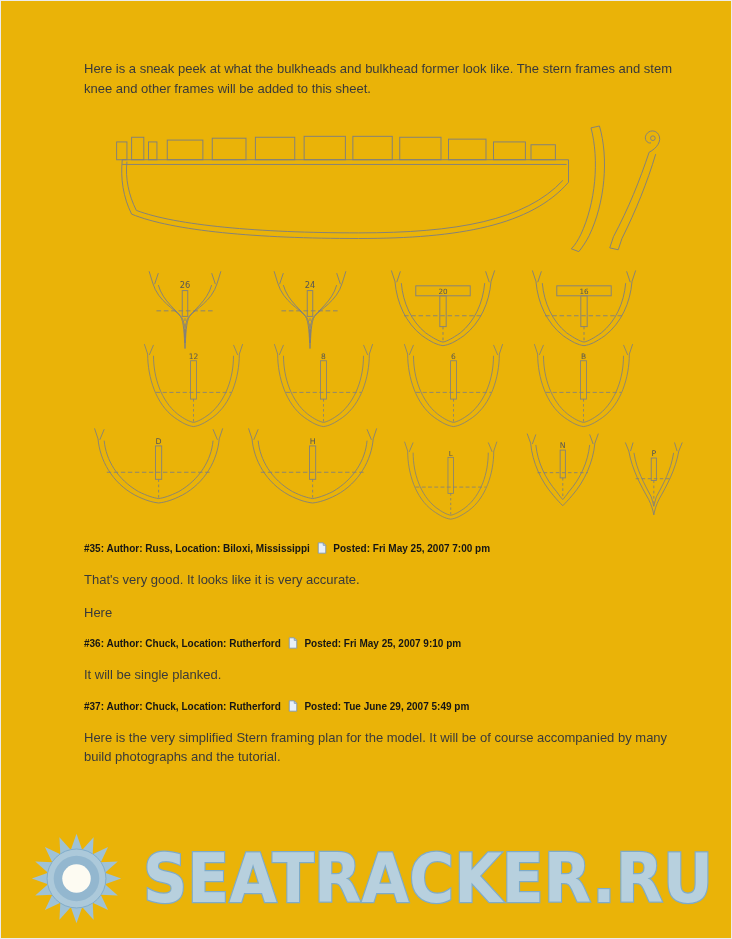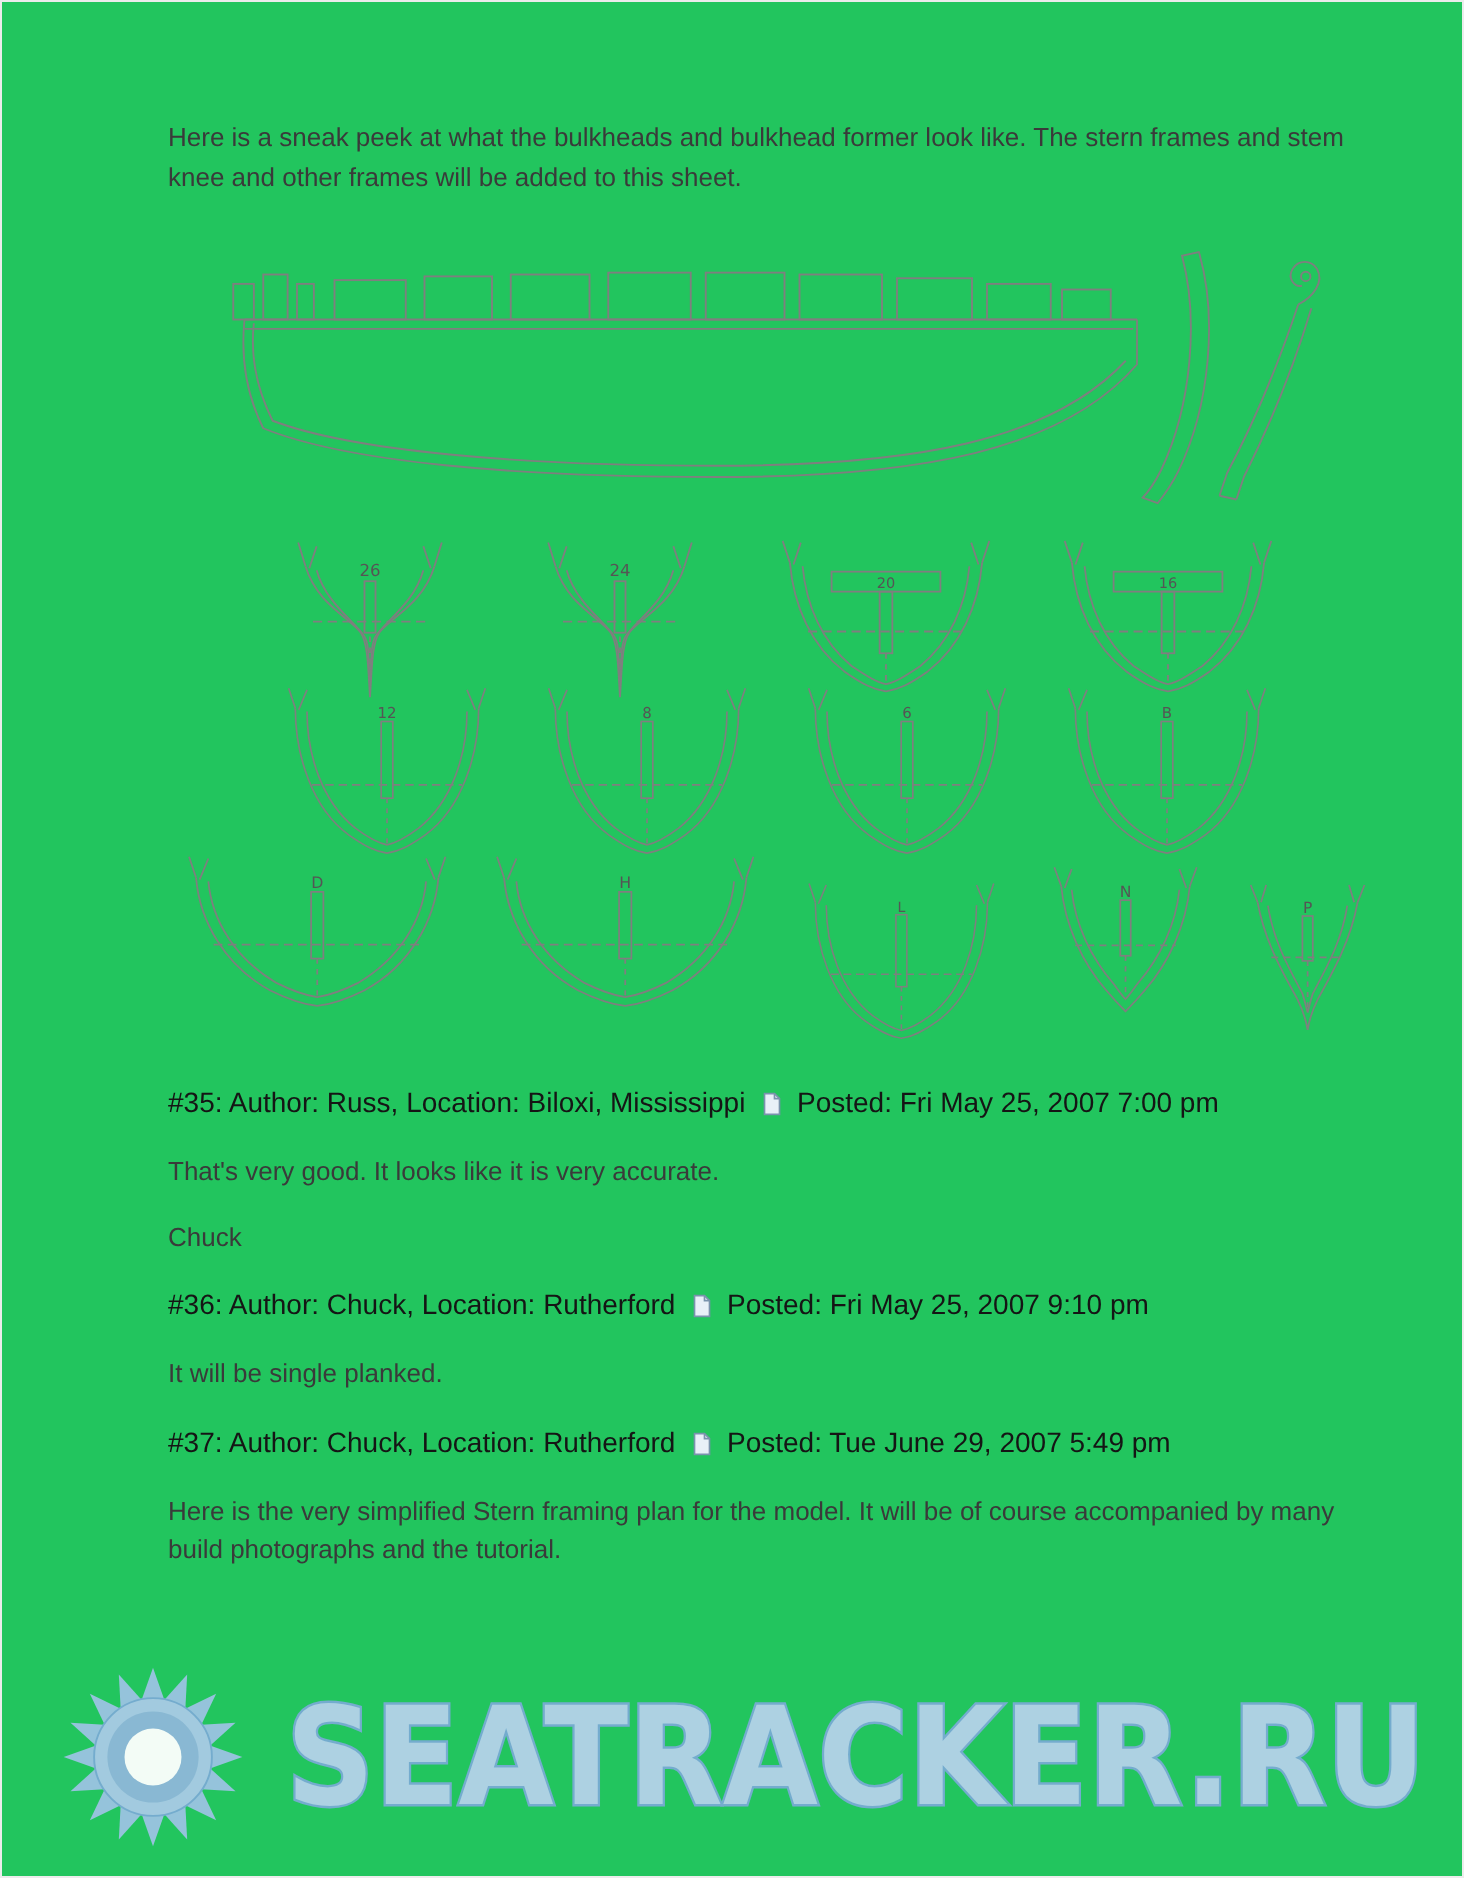--- a/index.html
+++ b/index.html
@@ -1,23 +1,23 @@
 <!DOCTYPE html>
 <html><head>
 <meta charset="utf-8">
 <style>
   html,body{margin:0;padding:0;background:#fff;}
   .page{
-    width:732px;height:939px;position:relative;background:#22c55e;
+    width:732px;height:939px;position:relative;background:#eab308;
     font-family:"Liberation Sans","DejaVu Sans",sans-serif;color:#3a3a3a;
     overflow:hidden;border:1px solid #ececec;box-sizing:border-box;margin:0 auto;
   }
   .content{padding:58px 38px 0 83px;}
   .body-text{font-size:13px;line-height:1.5;margin:0 0 13px;}
-  .post-header{font-size:14px;line-height:1.5;font-weight:normal;color:#151515;margin:14px 0 14px;}
+  .post-header{font-size:10px;line-height:1.5;font-weight:bold;color:#151515;margin:14px 0 14px;}
   .doc-icon{margin:0 4px;vertical-align:-2px;}
   .drawings{margin:2px 0 0;}
   .hull{display:block;margin:0 auto 2px;}
   .frame-row{display:flex;justify-content:center;align-items:flex-start;gap:5px;}
   .row2{margin-top:-16px;}
   .row3{margin-top:-12px;}
   .off14{margin-top:14px;} .off6{margin-top:6px;} .off16{margin-top:16px;}
   .flabel{font-size:9px;fill:#555;text-anchor:middle;font-family:"DejaVu Sans",sans-serif;}
   .flabel-sm{font-size:8px;fill:#555;text-anchor:middle;font-family:"DejaVu Sans",sans-serif;}
   .sketch{stroke:#7f7f7f;fill:none;stroke-width:1;}
@@ -191,21 +191,21 @@
     <div>
       <p class="post-header">
         <span>#35: Author: Russ, Location: Biloxi, Mississippi</span>
         <svg class="doc-icon" viewBox="0 0 12 14" width="10" height="12">
           <path d="M1.5,0.8 h6 l3,3 v9.4 h-9 z" fill="#e8f0f8" stroke="#7a93ad"></path>
           <path d="M7.5,0.8 v3 h3" fill="none" stroke="#7a93ad"></path>
         </svg>
         <span>Posted: Fri May 25, 2007 7:00 pm</span>
       </p>
       <p class="body-text">That's very good. It looks like it is very accurate.</p>
-      <p class="body-text">Chuck</p>
+      <p class="body-text">Here</p>
     </div>
 
     <div>
       <p class="post-header">
         <span>#36: Author: Chuck, Location: Rutherford</span>
         <svg class="doc-icon" viewBox="0 0 12 14" width="10" height="12">
           <path d="M1.5,0.8 h6 l3,3 v9.4 h-9 z" fill="#e8f0f8" stroke="#7a93ad"></path>
           <path d="M7.5,0.8 v3 h3" fill="none" stroke="#7a93ad"></path>
         </svg>
         <span>Posted: Fri May 25, 2007 9:10 pm</span>

